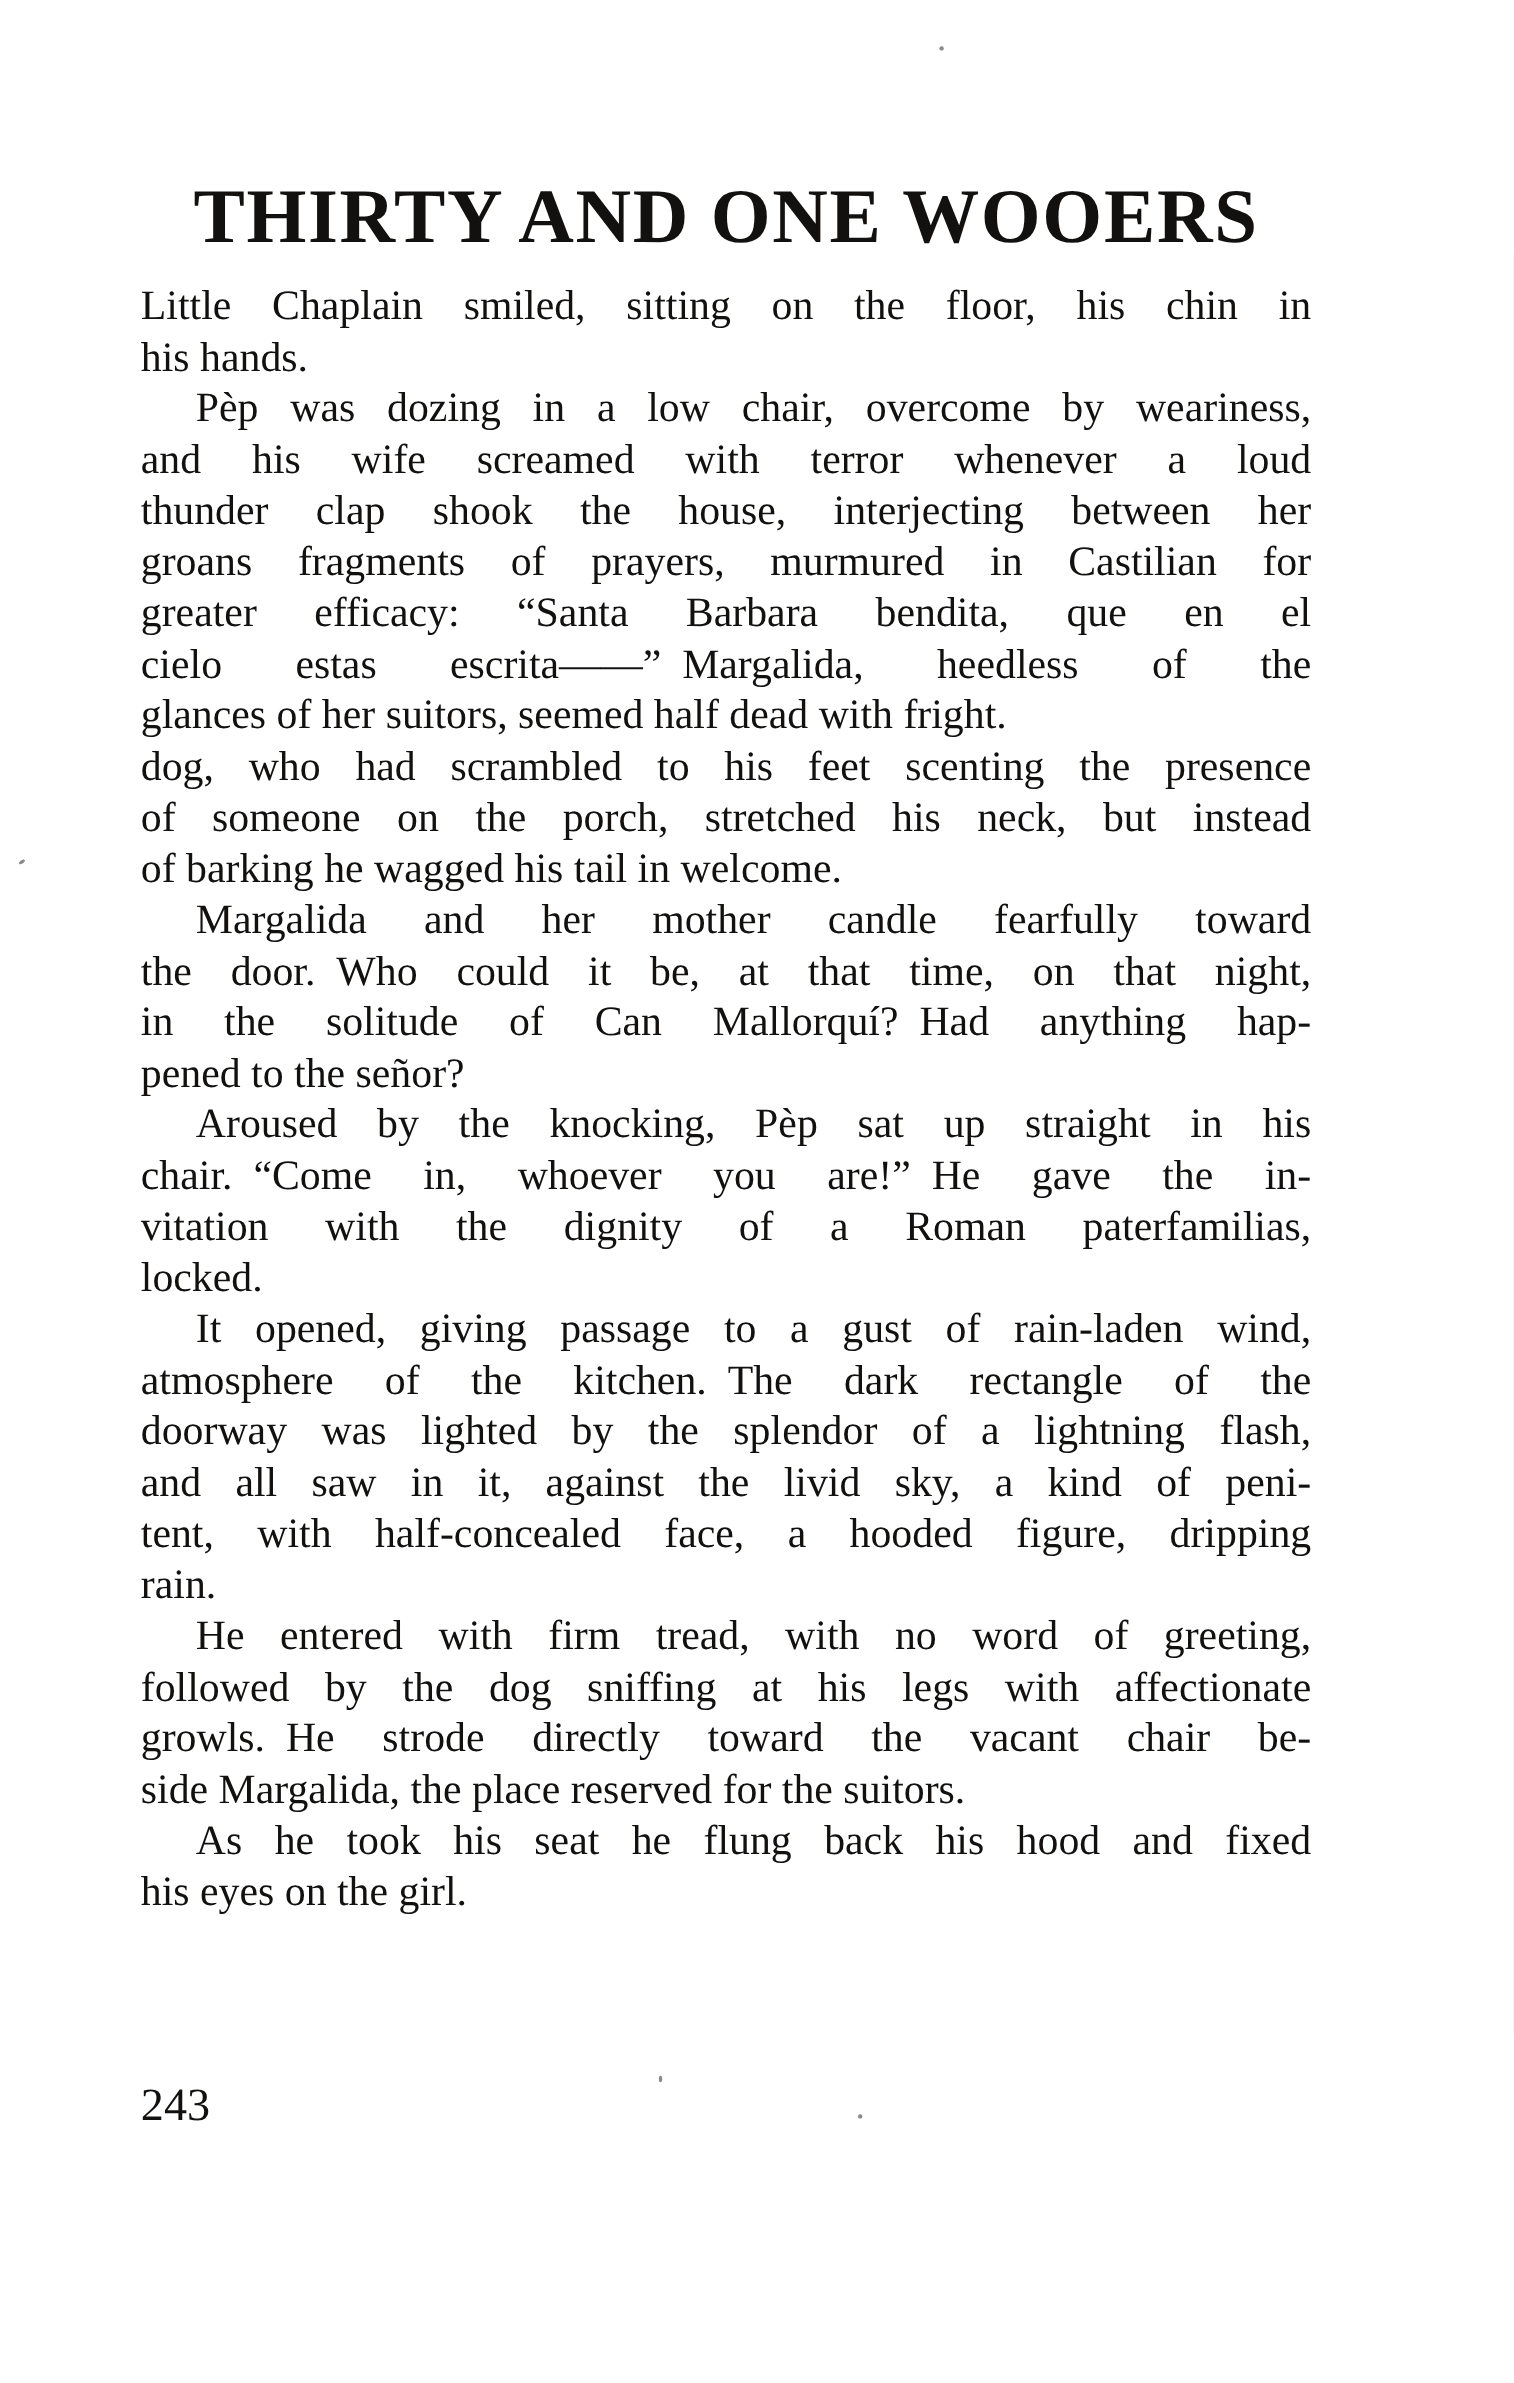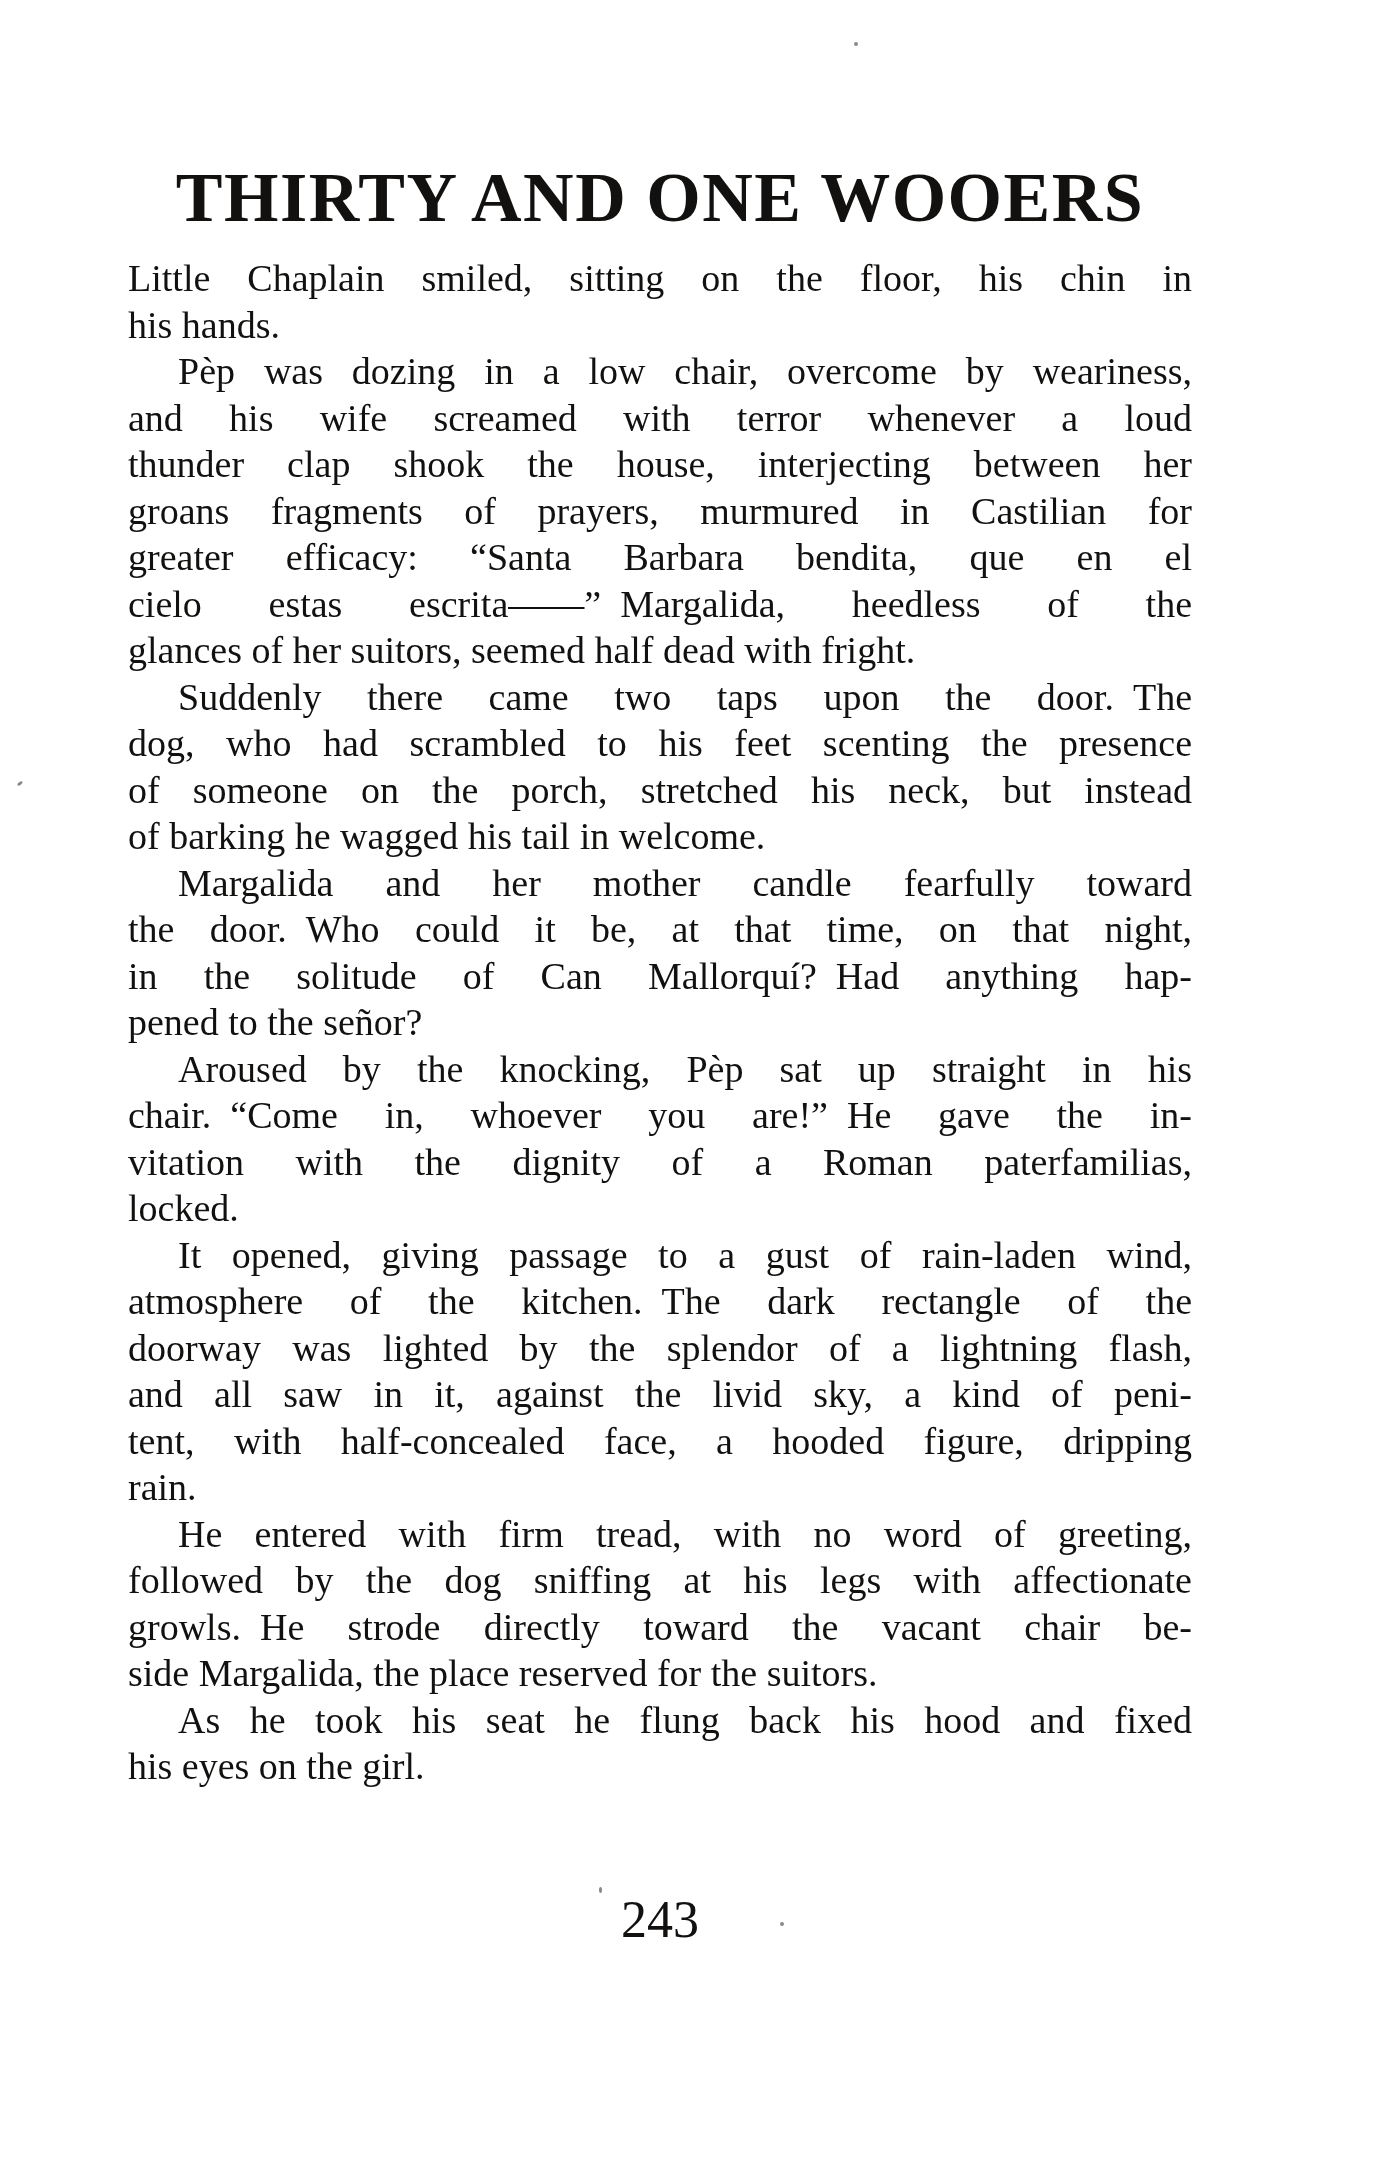--- a/index.html
+++ b/index.html
@@ -40,22 +40,21 @@
     white-space: nowrap;
   }
   .line.end { text-align-last: left; }
   .line.indent { text-indent: 50px; }
   .it { }
   .pagenum {
     position: absolute;
     left: 128px;
     top: 1891px;
     width: 1064px;
-    text-align: center;
-    font-size: 52px;
+    font-size: 42px;
     line-height: 1.1;
   }
   
   .speck { position:absolute; background:#8a8a8a; border-radius:50%; }
   .speck.s1 { left:854px; top:42px;  width:4px; height:4px; }
   .speck.s2 { left:599px; top:1887px; width:3px; height:6px; }
   .speck.s3 { left:780px; top:1922px; width:4px; height:4px; }
   .speck.s4 { left:17px;  top:782px; width:6px; height:3px; transform:rotate(-35deg); }
 </style>
 </head>
@@ -72,21 +71,20 @@
   <div class="body-text">
       <div class="line"><span>Little Chaplain smiled, sitting on the floor, his chin in</span></div>
       <div class="line end"><span>his hands.</span></div>
       <div class="line indent"><span>Pèp was dozing in a low chair, overcome by weariness,</span></div>
       <div class="line"><span>and his wife screamed with terror whenever a loud</span></div>
       <div class="line"><span>thunder clap shook the house, interjecting between her</span></div>
       <div class="line"><span>groans fragments of prayers, murmured in Castilian for</span></div>
       <div class="line"><span>greater efficacy: </span><span class="it">“Santa Barbara bendita, que en el</span></div>
       <div class="line"><span class="it">cielo estas escrita</span><span>——” Margalida, heedless of the</span></div>
       <div class="line end"><span>glances of her suitors, seemed half dead with fright.</span></div>
-      <div class="line indent"><span>Suddenly there came two taps upon the door. The</span></div>
       <div class="line"><span>dog, who had scrambled to his feet scenting the presence</span></div>
       <div class="line"><span>of someone on the porch, stretched his neck, but instead</span></div>
       <div class="line end"><span>of barking he wagged his tail in welcome.</span></div>
       <div class="line indent"><span>Margalida and her mother candle fearfully toward</span></div>
       <div class="line"><span>the door. Who could it be, at that time, on that night,</span></div>
       <div class="line"><span>in the solitude of Can Mallorquí? Had anything hap-</span></div>
       <div class="line end"><span>pened to the señor?</span></div>
       <div class="line indent"><span>Aroused by the knocking, Pèp sat up straight in his</span></div>
       <div class="line"><span>chair. “Come in, whoever you are!” He gave the in-</span></div>
       <div class="line"><span>vitation with the dignity of a Roman paterfamilias,</span></div>

